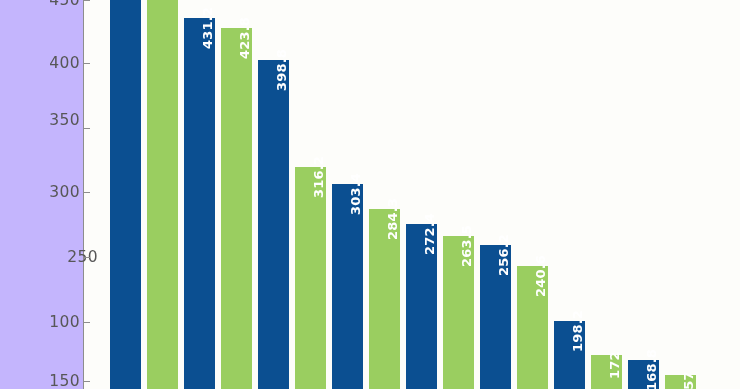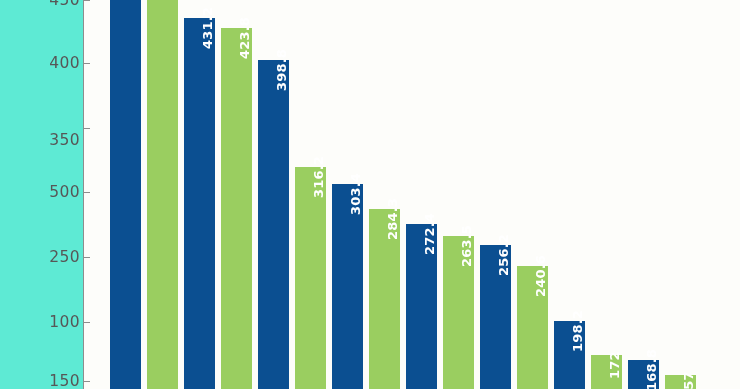--- a/index.html
+++ b/index.html
@@ -11,21 +11,21 @@
     width: 740px;
     height: 389px;
     overflow: hidden;
     font-family: "DejaVu Sans", sans-serif;
   }
 
   #chart-root {
     position: relative;
     width: 740px;
     height: 389px;
-    background: #5eead4;
+    background: #c4b5fd;
   }
 
   
   .plot-bg {
     position: absolute;
     left: 84px;
     top: 0px;
     width: 656px;
     height: 389px;
     background: #fdfdfa;
@@ -116,29 +116,29 @@
 
   <div id="yaxis">
       <div class="tick-row" style="top: -8px;">
         <div class="tick-label">450</div>
       </div>
       <div class="tick-mark" style="top: 0px;"></div>
       <div class="tick-row" style="top: 55px;">
         <div class="tick-label">400</div>
       </div>
       <div class="tick-mark" style="top: 63px;"></div>
-      <div class="tick-row" style="top: 132px;">
+      <div class="tick-row" style="top: 112px;">
         <div class="tick-label">350</div>
       </div>
       <div class="tick-mark" style="top: 128px;"></div>
       <div class="tick-row" style="top: 184px;">
-        <div class="tick-label">500</div>
+        <div class="tick-label">300</div>
       </div>
       <div class="tick-mark" style="top: 192px;"></div>
-      <div class="tick-row" style="top: 249px;">
+      <div class="tick-row" style="top: 249px; padding-left: 18px;">
         <div class="tick-label">250</div>
       </div>
       <div class="tick-mark" style="top: 257px;"></div>
       <div class="tick-row" style="top: 314px;">
         <div class="tick-label">100</div>
       </div>
       <div class="tick-mark" style="top: 322px;"></div>
       <div class="tick-row" style="top: 373px; text-decoration: underline;">
         <div class="tick-label">150</div>
       </div>

